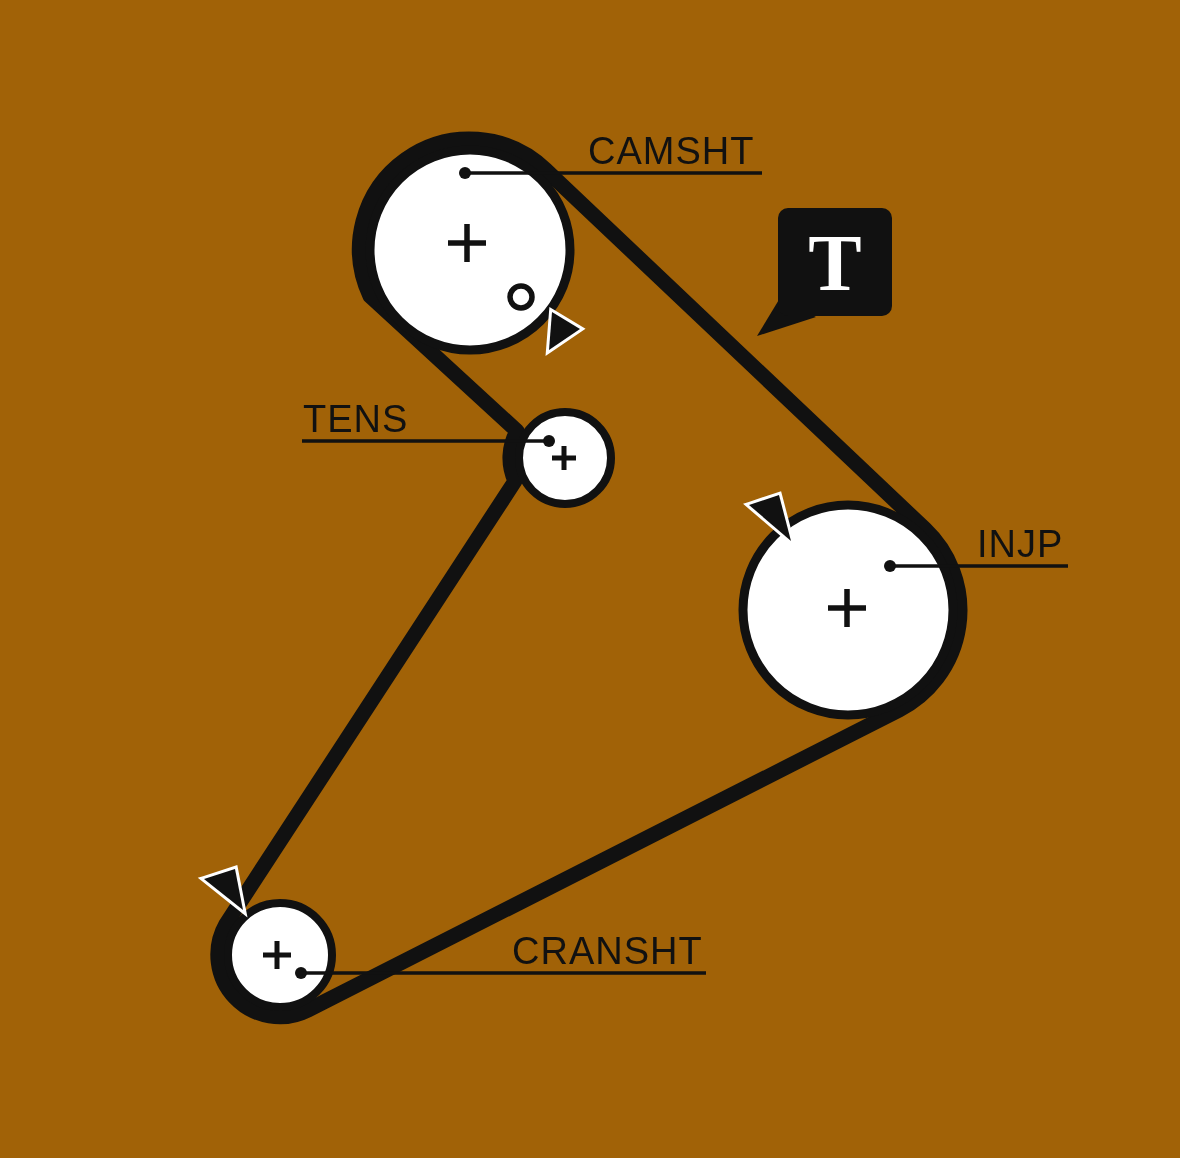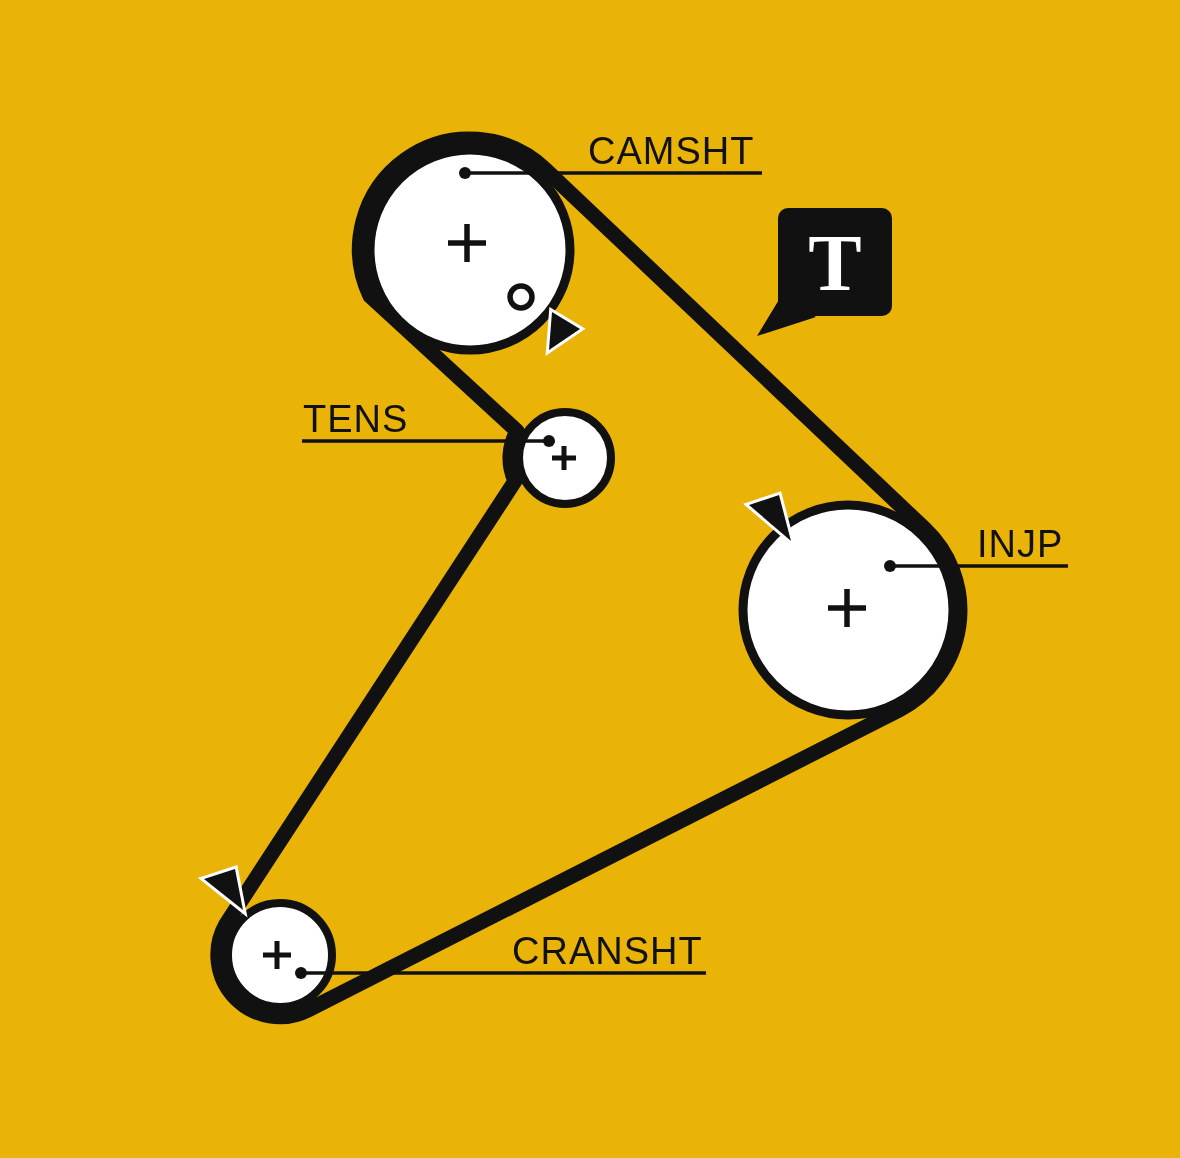--- a/index.html
+++ b/index.html
@@ -4,21 +4,21 @@
 <style>
   html, body {
     margin: 0;
     padding: 0;
     background: #ffffff;
   }
   .stage {
     position: relative;
     width: 1180px;
     height: 1158px;
-    background: #eab308;
+    background: #a16207;
     font-family: "Liberation Sans", sans-serif;
     overflow: hidden;
   }
   svg { display: block; }
   .belt {
     fill: none;
     stroke: #111111;
     stroke-width: 15;
     stroke-linejoin: round;
   }

